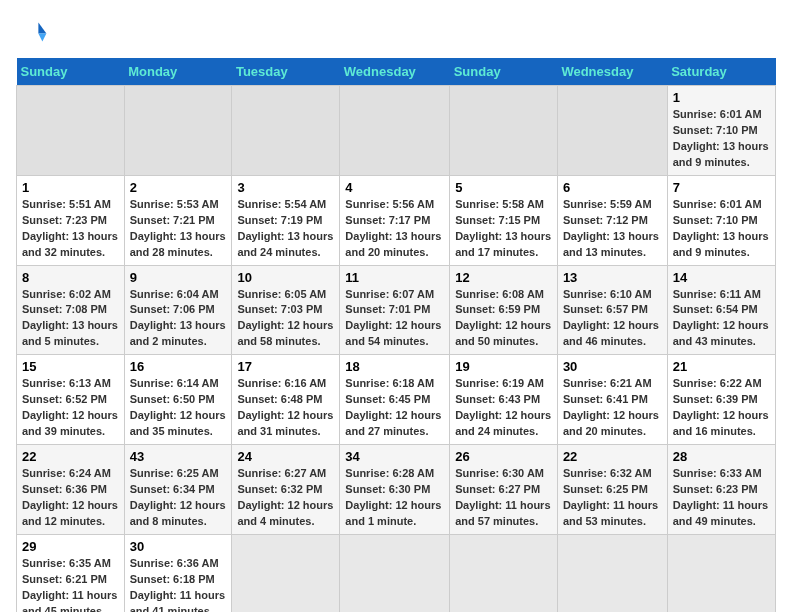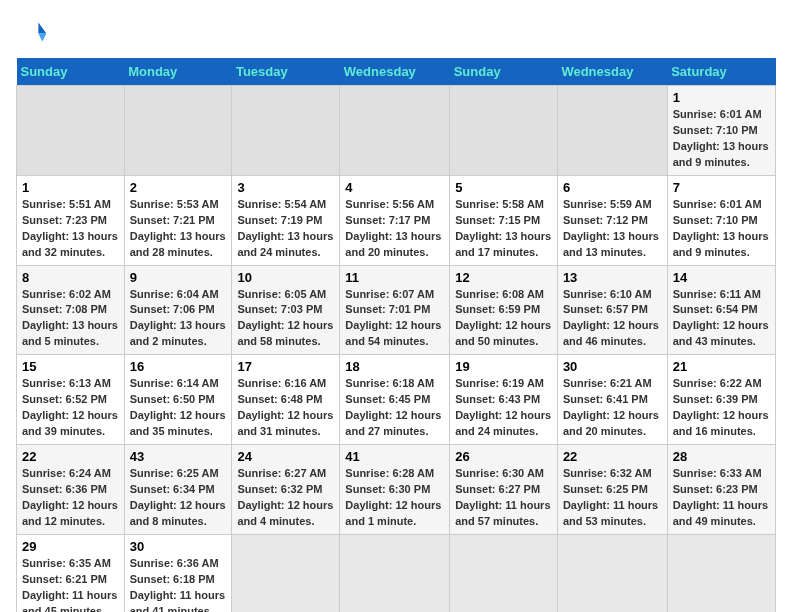--- a/index.html
+++ b/index.html
@@ -179,21 +179,21 @@
         <td><span class="day-num">21</span>
 <span class="day-detail">Sunrise: 6:22 AM<br>Sunset: 6:39 PM<br>Daylight: 12 hours and 16 minutes.</span></td>
       </tr>
       <tr>
         <td><span class="day-num">22</span>
 <span class="day-detail">Sunrise: 6:24 AM<br>Sunset: 6:36 PM<br>Daylight: 12 hours and 12 minutes.</span></td>
         <td><span class="day-num">43</span>
 <span class="day-detail">Sunrise: 6:25 AM<br>Sunset: 6:34 PM<br>Daylight: 12 hours and 8 minutes.</span></td>
         <td><span class="day-num">24</span>
 <span class="day-detail">Sunrise: 6:27 AM<br>Sunset: 6:32 PM<br>Daylight: 12 hours and 4 minutes.</span></td>
-        <td><span class="day-num">41</span>
+        <td><span class="day-num">34</span>
 <span class="day-detail">Sunrise: 6:28 AM<br>Sunset: 6:30 PM<br>Daylight: 12 hours and 1 minute.</span></td>
         <td><span class="day-num">26</span>
 <span class="day-detail">Sunrise: 6:30 AM<br>Sunset: 6:27 PM<br>Daylight: 11 hours and 57 minutes.</span></td>
         <td><span class="day-num">22</span>
 <span class="day-detail">Sunrise: 6:32 AM<br>Sunset: 6:25 PM<br>Daylight: 11 hours and 53 minutes.</span></td>
         <td><span class="day-num">28</span>
 <span class="day-detail">Sunrise: 6:33 AM<br>Sunset: 6:23 PM<br>Daylight: 11 hours and 49 minutes.</span></td>
       </tr>
       <tr>
         <td><span class="day-num">29</span>

